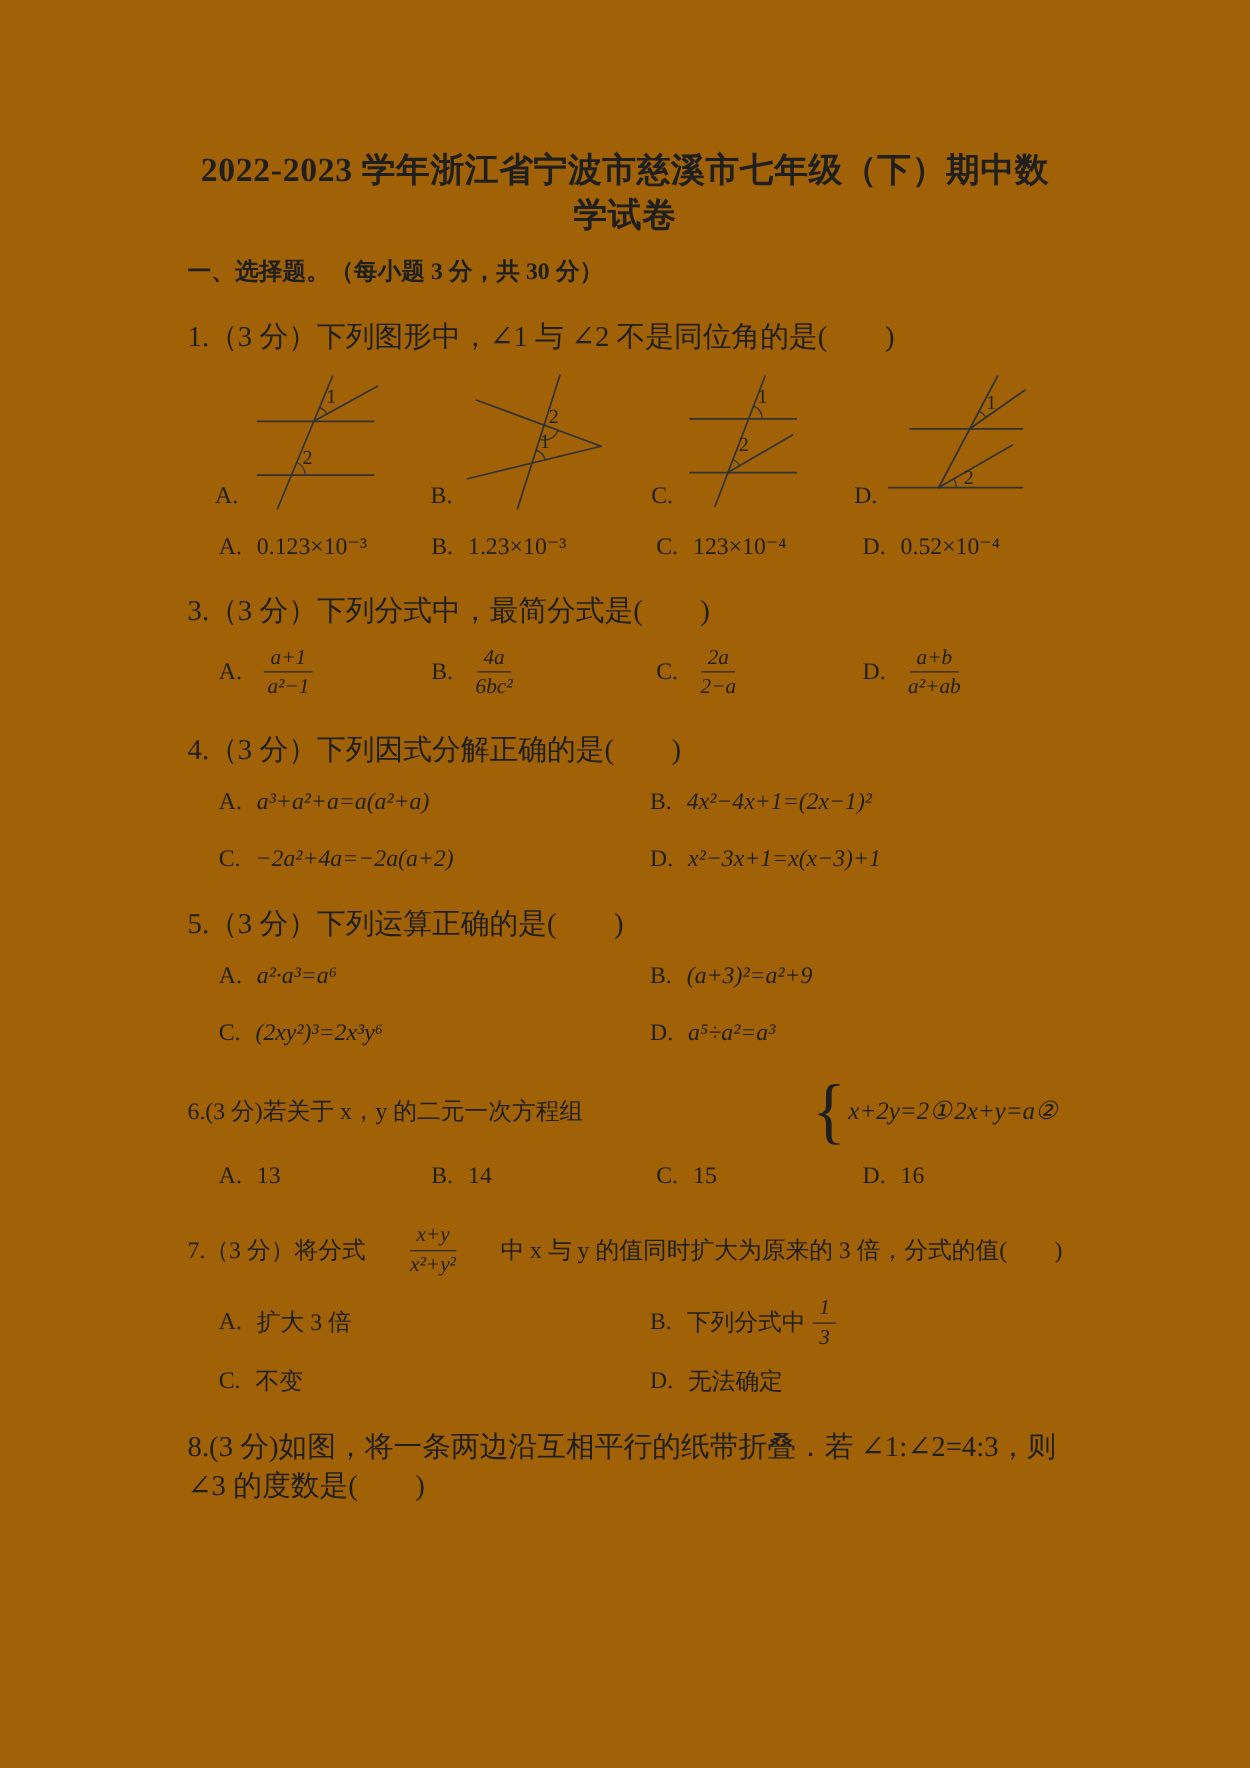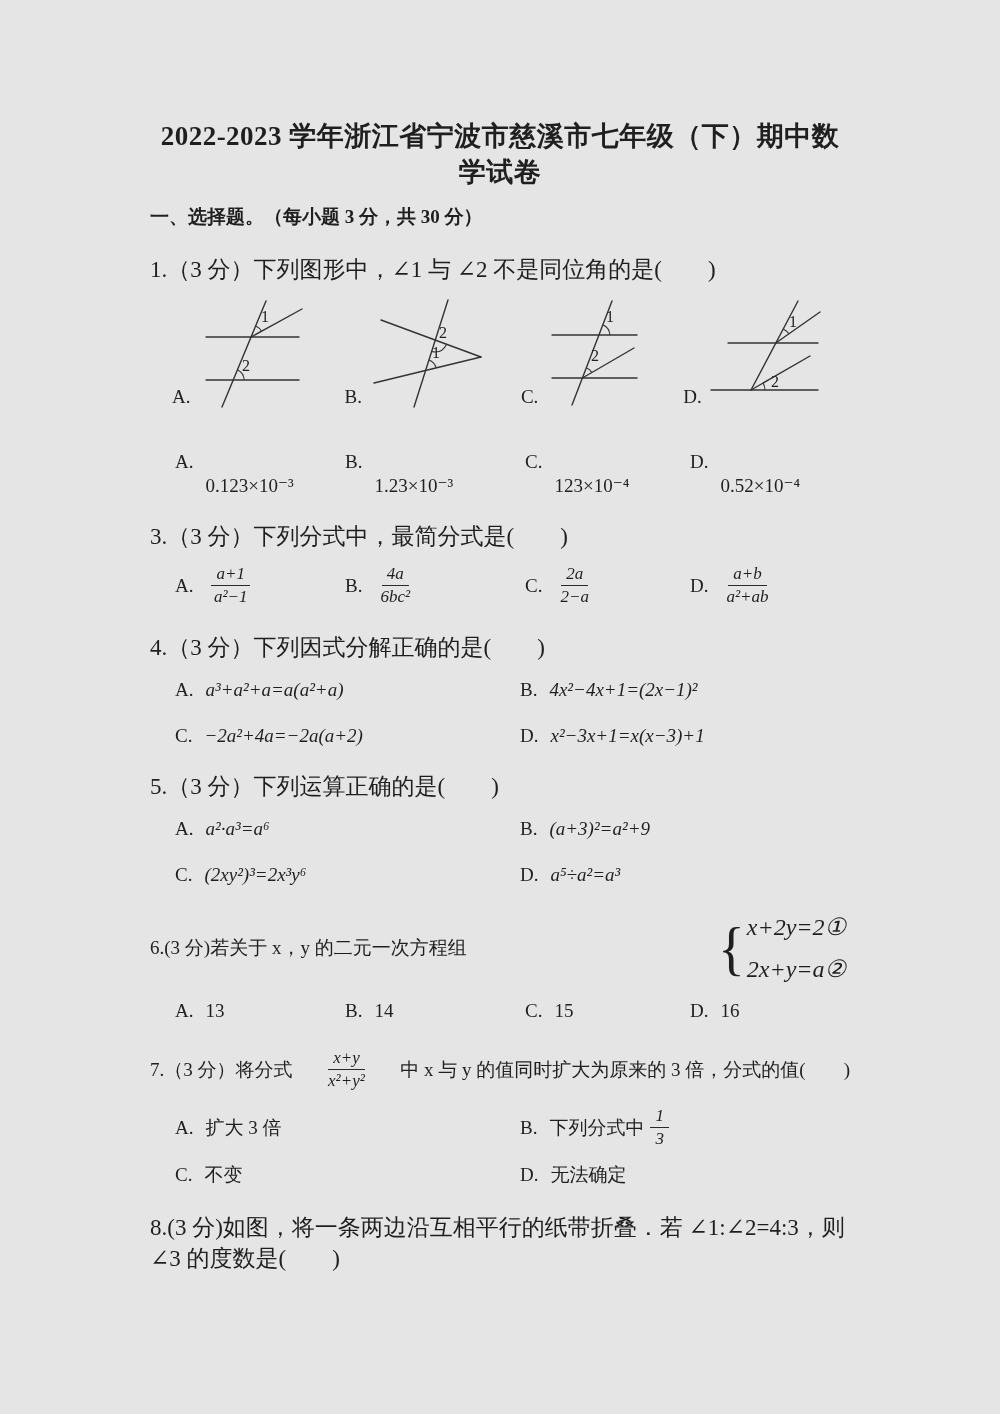--- a/index.html
+++ b/index.html
@@ -1,20 +1,20 @@
 <!DOCTYPE html>
 <html><head>
 <meta charset="utf-8">
 <style>
   html,body{margin:0;padding:0;background:#ffffff;}
   .page{
     position:relative;
     width:1000px;height:1414px;
     margin:0 auto;
-    background:#e5e5e5;
+    background:#a16207;
     overflow:hidden;
     box-sizing:border-box;
     padding:118px 150px 0 150px;
     color:#1f1f1f;
     font-family:"Liberation Serif","DejaVu Serif",serif;
   }
   .title{
     font-size:27px;font-weight:bold;text-align:center;
     margin:0 0 14px 0;letter-spacing:.5px;
   }
@@ -34,34 +34,34 @@
   
   .optrow{display:flex;margin-top:16px;font-size:19px;align-items:center;}
   .optrow .opt{display:flex;align-items:center;}
   .olabel{margin-right:12px;}
   .four .opt:nth-child(1){margin-left:25px;width:170px;}
   .four .opt:nth-child(2){width:180px;}
   .four .opt:nth-child(3){width:165px;}
   .two  .opt:nth-child(1){margin-left:25px;width:345px;}
   .row2{margin-top:24px;}
   .math{font-style:italic;}
-  .sci{font-style:normal;margin-top:48px;}
+  .sci{font-style:normal;}
 
   
   .frac{display:inline-flex;flex-direction:column;align-items:center;
         vertical-align:middle;margin:0 6px;font-style:italic;
         font-size:17px;line-height:1.2;}
   .frac .num{border-bottom:1.4px solid #2a2a2a;padding:0 5px 1px 5px;}
   .frac .den{padding-top:1px;}
 
   
   .qline{display:flex;align-items:center;font-size:19px;margin-top:26px;flex-wrap:nowrap;justify-content:space-between;}
   .system{display:inline-flex;align-items:center;margin:0 4px;}
   .brace{font-size:56px;font-weight:300;line-height:.9;transform:scaleY(1.05);margin-right:2px;}
-  .eqs{display:flex;flex-direction:column;gap:12px;font-style:italic;font-size:24px;line-height:1.25;}
+  .eqs{display:flex;flex-direction:row;gap:2px;font-style:italic;font-size:20px;line-height:1.25;}
   .fracrow{margin-top:12px;}
 </style>
 </head>
 <body>
 
 <div class="page">
 
   <h1 class="title">2022-2023 学年浙江省宁波市慈溪市七年级（下）期中数学试卷</h1>
   <h2 class="section">一、选择题。（每小题 3 分，共 30 分）</h2>
 

